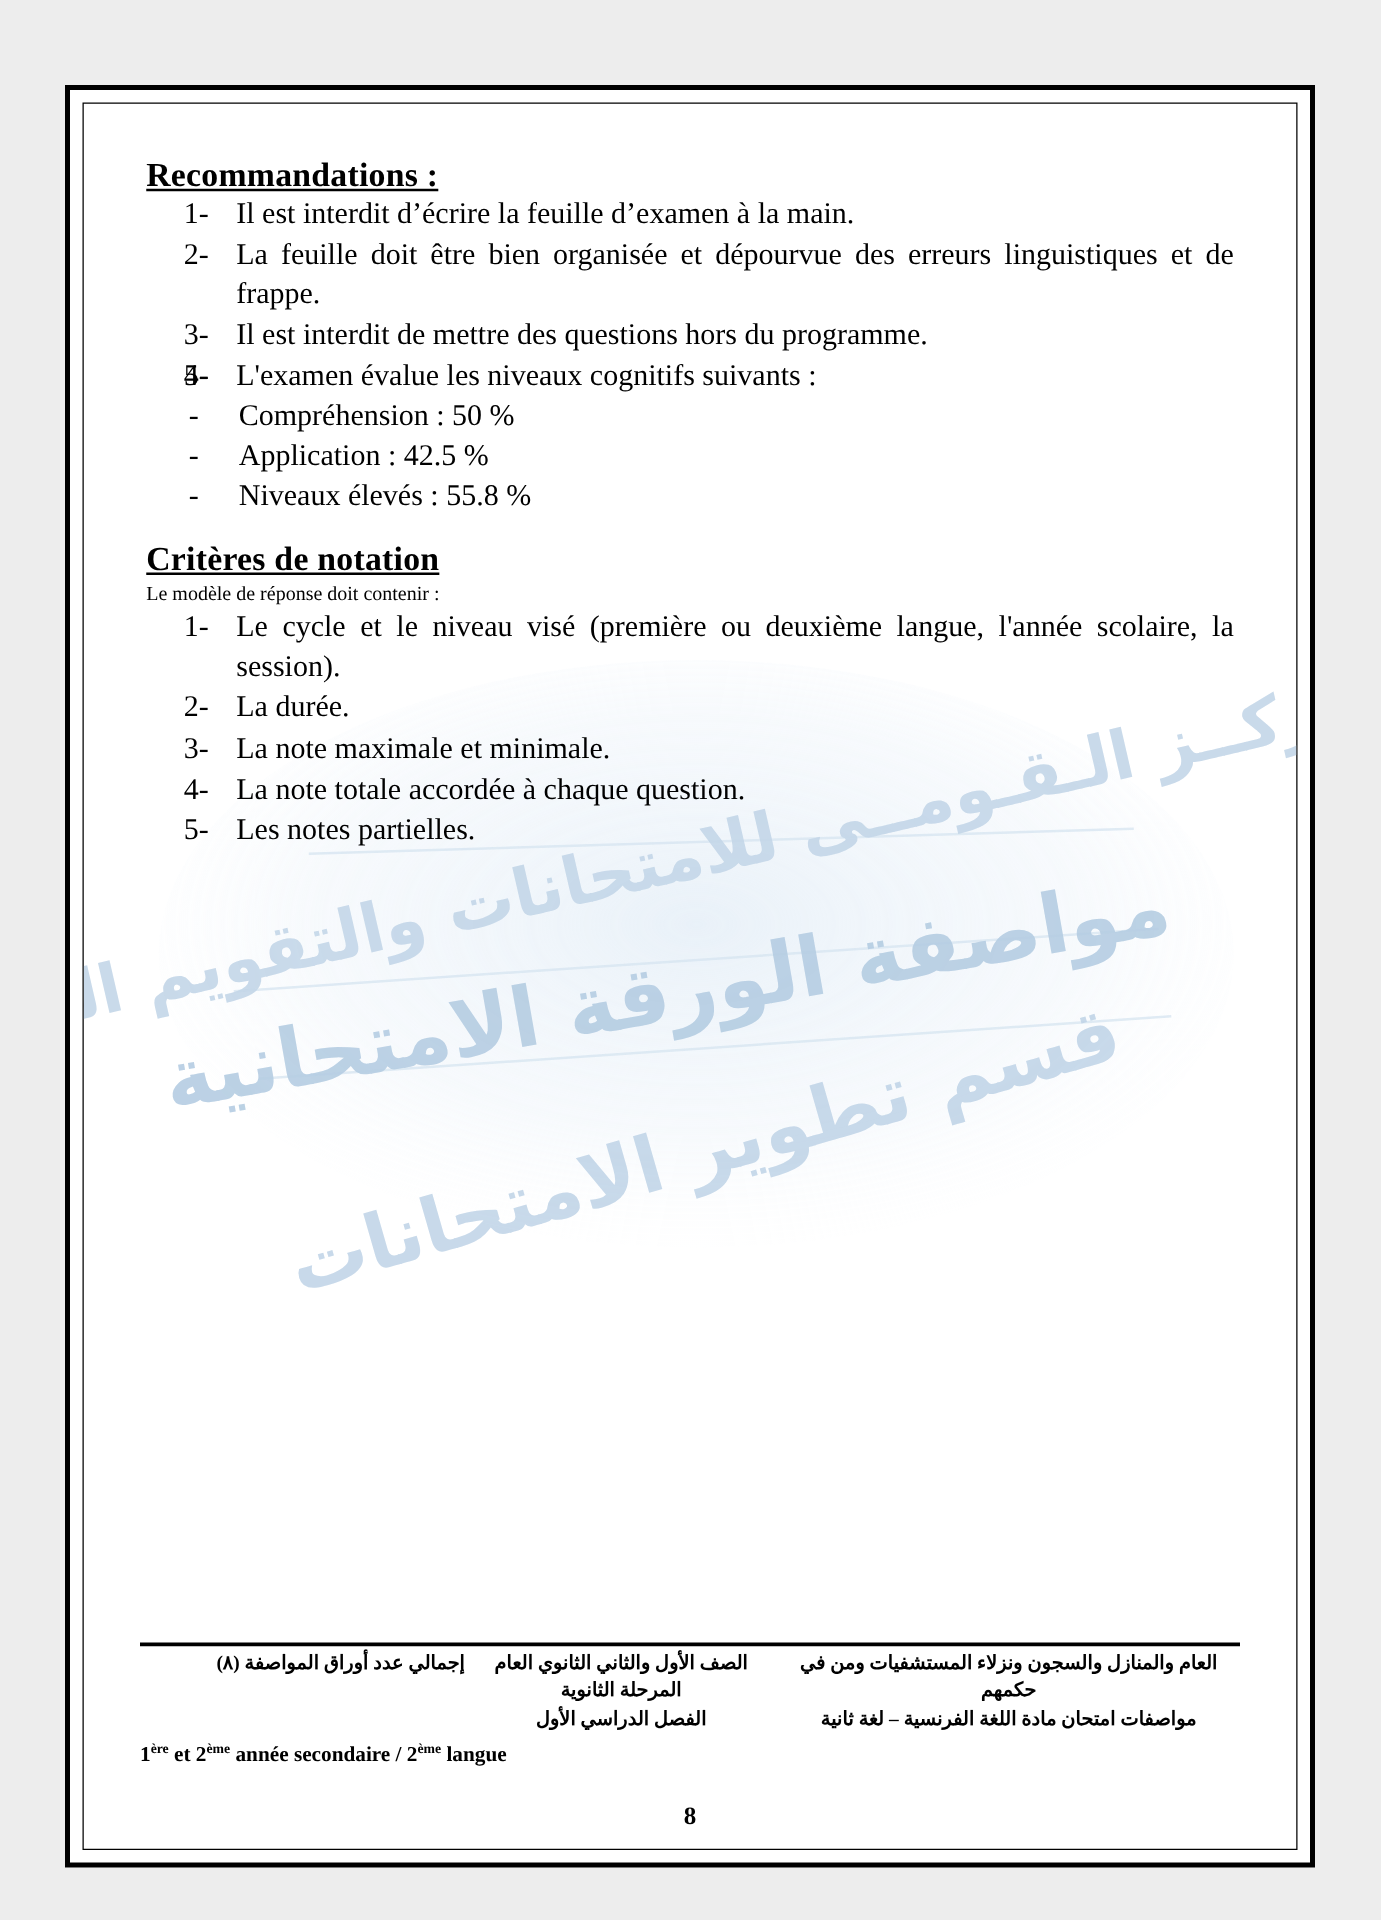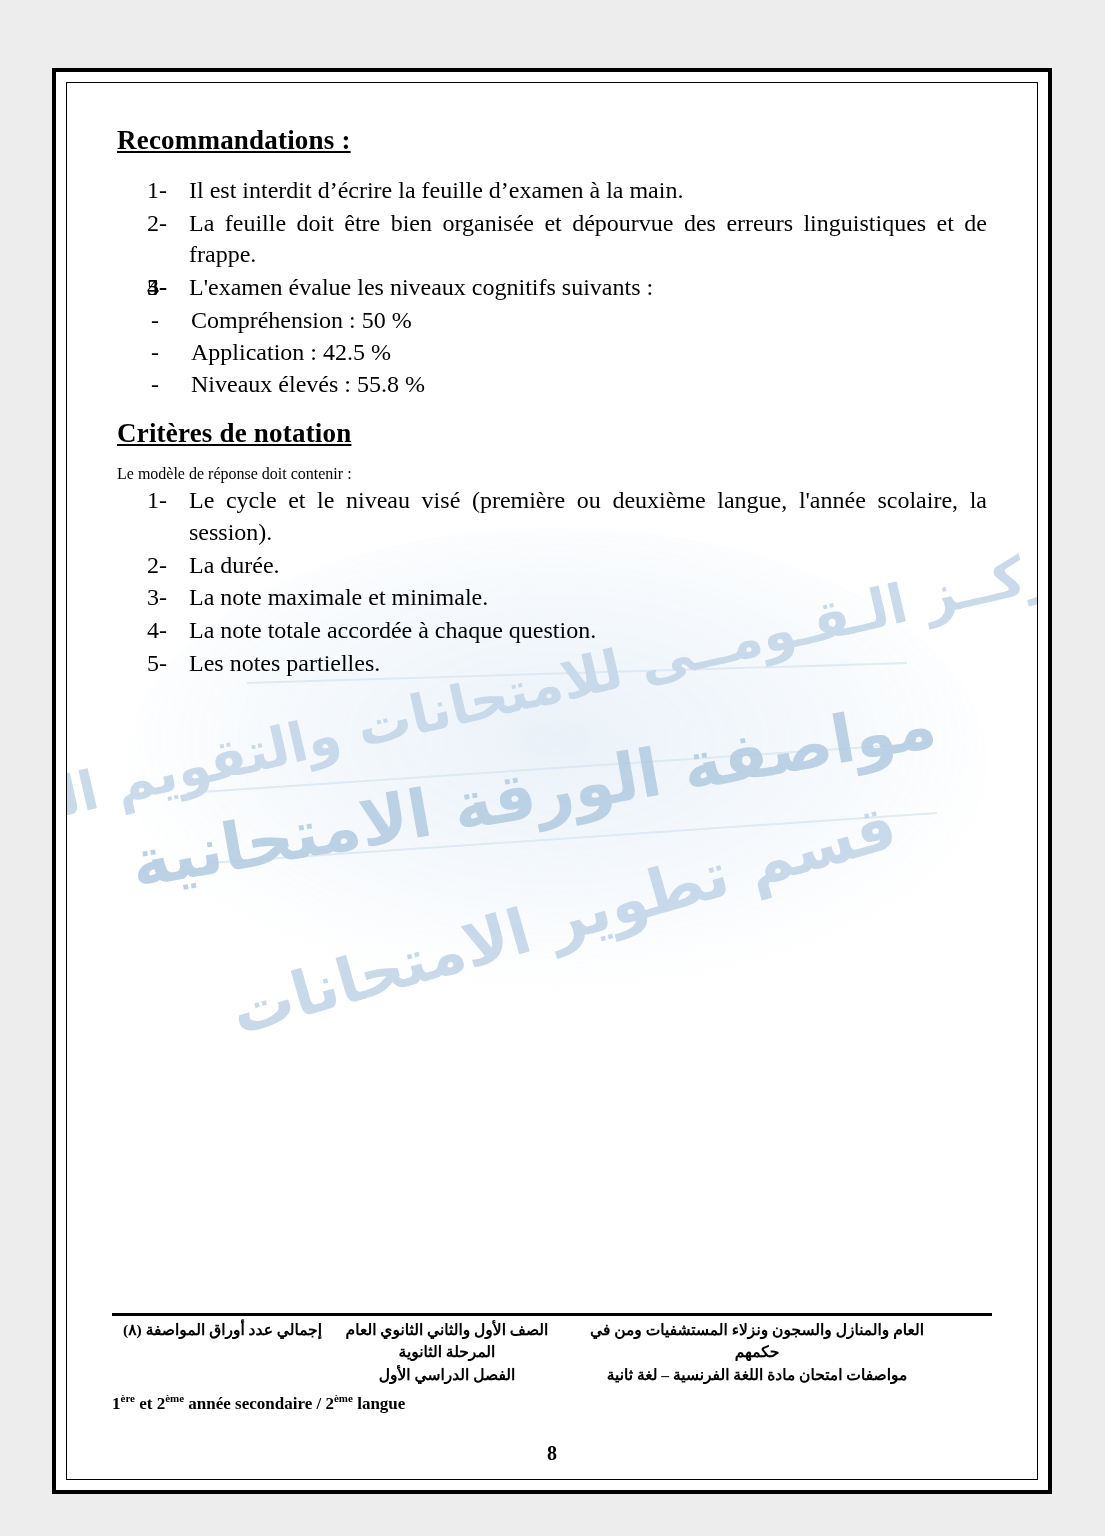--- a/index.html
+++ b/index.html
@@ -55,28 +55,28 @@
   }
   .content {
     position: relative;
     z-index: 2;
     padding: 42px 50px 0 50px;
   }
   h1.section-title {
     font-size: 27px;
     font-weight: bold;
     text-decoration: underline;
-    margin: 0 0 19px 0;
+    margin: 0 0 0 0;
     letter-spacing: 0.2px;
   }
   h1.section-title2 {
     font-size: 27px;
     font-weight: bold;
     text-decoration: underline;
-    margin: 18px 0 16px 0;
+    margin: 18px 0 4px 0;
     letter-spacing: 0.2px;
   }
   .lead {
     font-size: 16px;
     margin: 2px 0 2px 0;
   }
   ol.numlist {
     list-style: none;
     margin: 0;
     padding: 0 0 0 30px;
@@ -126,21 +126,21 @@
   }
   .footer-rule {
     width: 880px;
     margin: 0 auto;
     border-top: 3px solid #000;
   }
   .footer-cols {
     width: 880px;
     margin: 0 auto;
     display: flex;
-    justify-content: flex-start;
+    justify-content: flex-end;
     align-items: flex-start;
     padding-top: 3px;
   }
   .fcol {
     font-family: "Liberation Serif", serif;
     font-size: 15.5px;
     font-weight: bold;
     line-height: 1.45;
     direction: rtl;
   }
@@ -206,20 +206,21 @@
         <li>
           <span class="num">1-</span>
           <span>Il est interdit d’écrire la feuille d’examen à la main.</span>
         </li>
         <li class="justify-spread">
           <span class="num">2-</span>
           <span>La feuille doit être bien organisée et dépourvue des erreurs linguistiques et de frappe.</span>
         </li>
         <li>
           <span class="num">3-</span>
+          <span>Il est interdit de mettre des questions hors du programme.</span>
         </li>
         <li>
           <span class="num">4-</span>
         </li>
         <li>
           <span class="num">5-</span>
           <span>L'examen évalue les niveaux cognitifs suivants :</span>
         </li>
       </ol>
 

